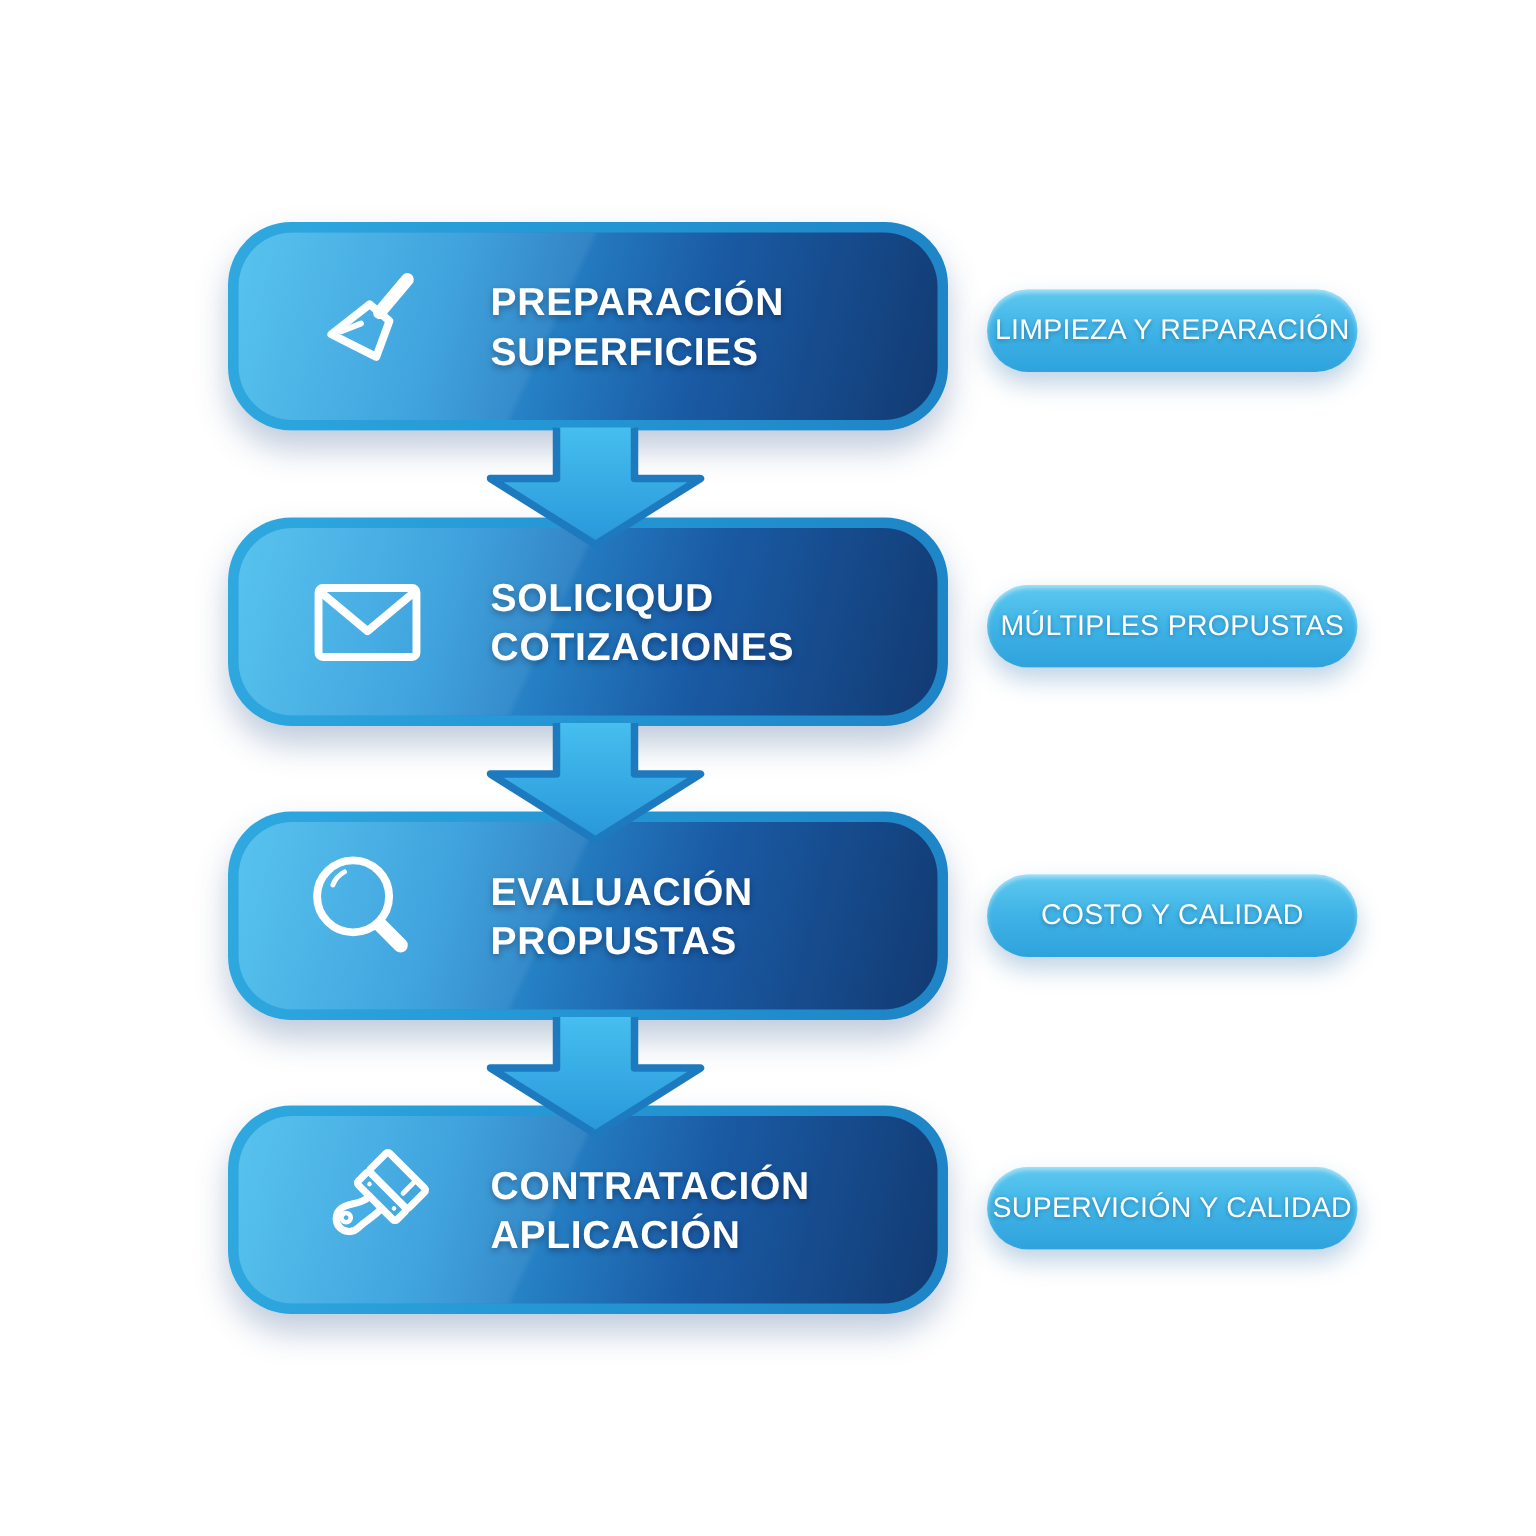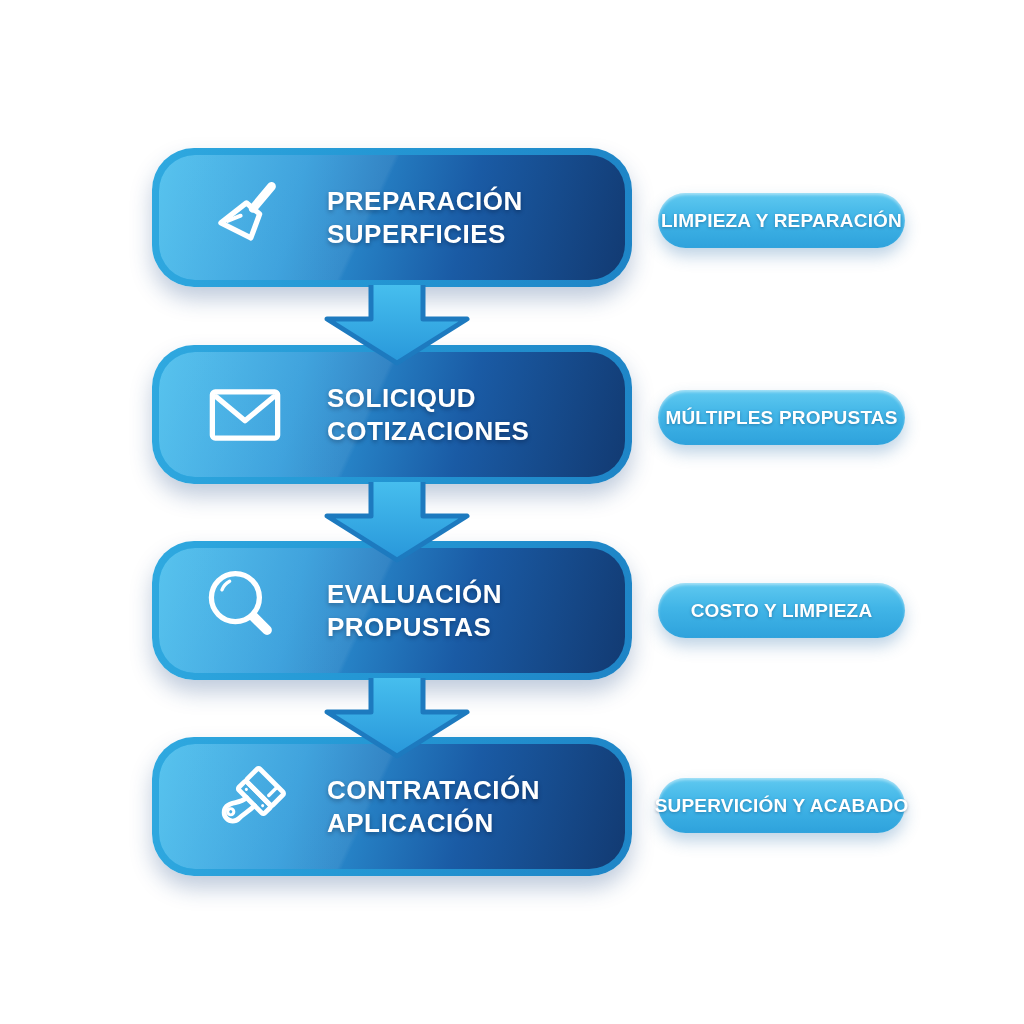--- a/index.html
+++ b/index.html
@@ -36,21 +36,21 @@
   
   .arrow{position:absolute;left:317px;width:160px;height:82px;z-index:5;}
   
   .pill{
     position:absolute;left:658px;width:247px;height:55px;border-radius:28px;
     display:flex;align-items:center;justify-content:center;
     background:linear-gradient(180deg,#5fc9f0 0%,#41b5e7 45%,#2ea2dc 100%);
     box-shadow:0 8px 16px rgba(40,110,170,0.30), inset 0 2px 3px rgba(255,255,255,0.45);
   }
   .pill span{
-    color:#ffffff;font-size:19px;font-weight:700;letter-spacing:0.2px;
+    color:#ffffff;font-size:19px;font-weight:400;letter-spacing:0.2px;
     text-shadow:0 1px 3px rgba(0,40,80,0.35);white-space:nowrap;
   }
   .icon-stroke{stroke:#ffffff;fill:none;stroke-linecap:round;stroke-linejoin:round;}
   .hidden-defs{position:absolute;width:0;height:0;}
 </style>
 </head>
 <body>
 
 <div class="canvas">
 
@@ -150,19 +150,19 @@
     </div>
   </div>
 
   <div class="pill" style="top:193px">
     <span>LIMPIEZA Y REPARACIÓN</span>
   </div>
   <div class="pill" style="top:390px">
     <span>MÚLTIPLES PROPUSTAS</span>
   </div>
   <div class="pill" style="top:583px">
-    <span>COSTO Y LIMPIEZA</span>
+    <span>COSTO Y CALIDAD</span>
   </div>
   <div class="pill" style="top:778px">
-    <span>SUPERVICIÓN Y ACABADO</span>
+    <span>SUPERVICIÓN Y CALIDAD</span>
   </div>
 
 </div>
 
 </body></html>

